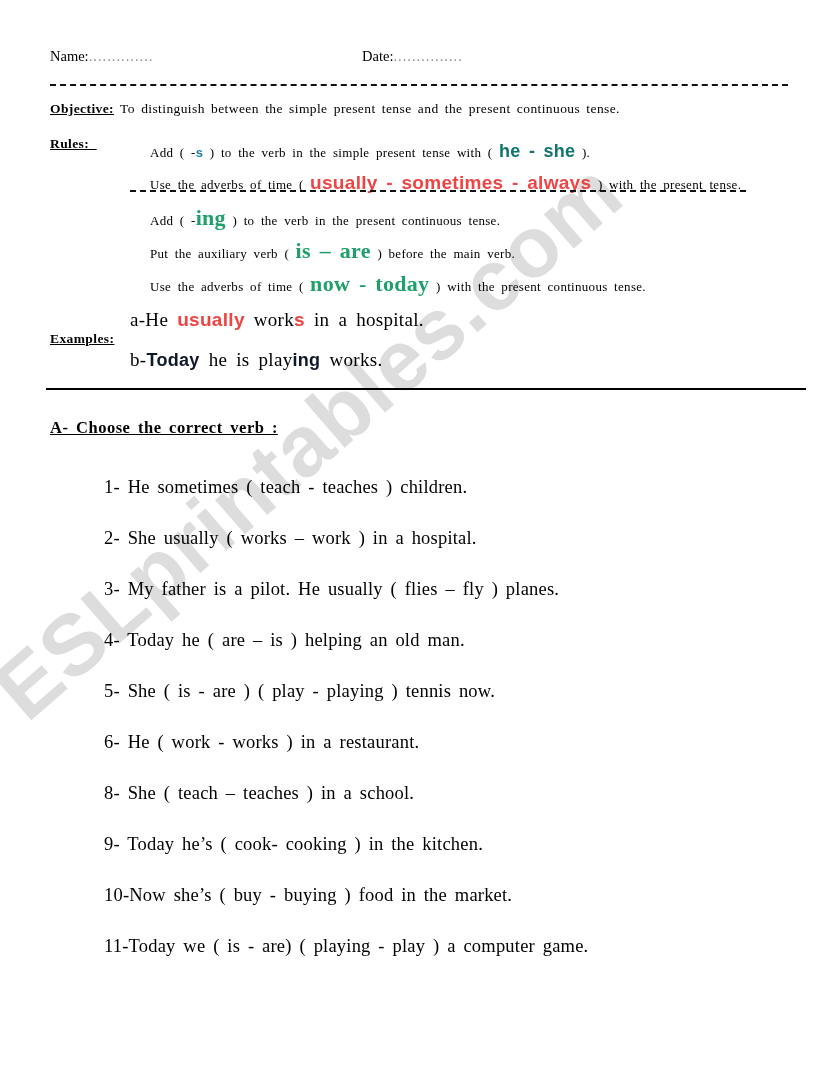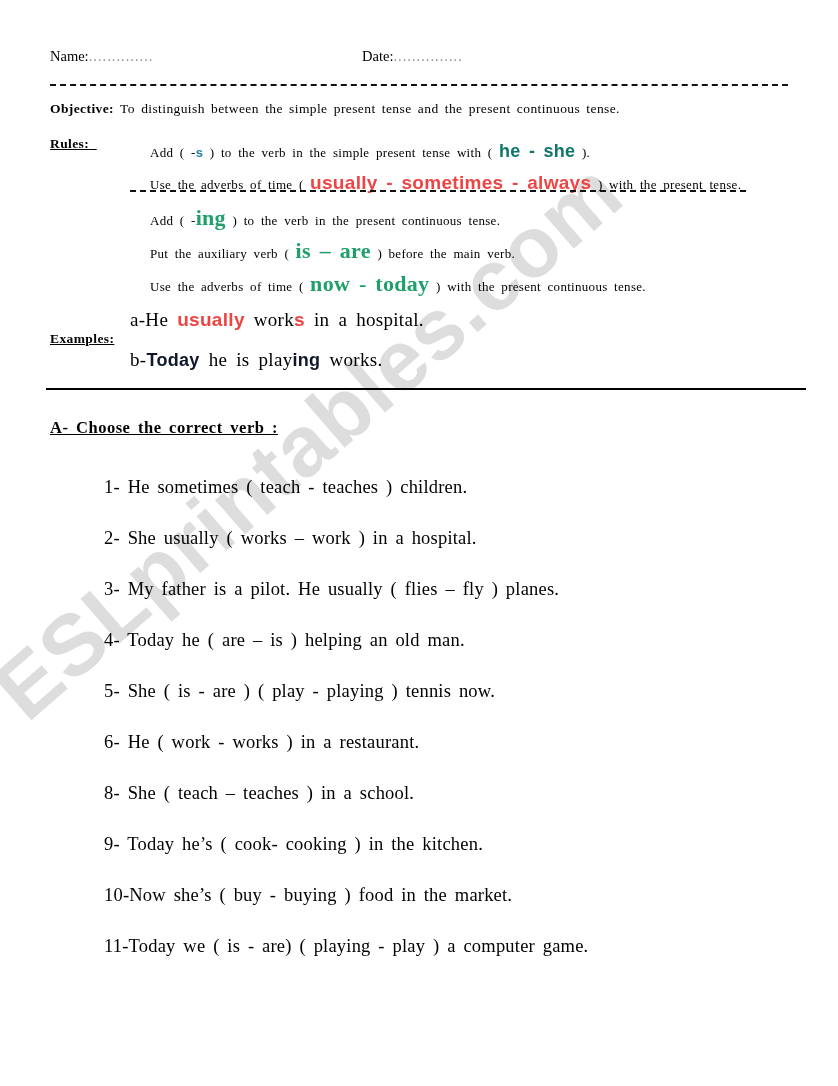--- a/index.html
+++ b/index.html
@@ -104,20 +104,21 @@
     left: 50px;
     top: 286px;
     font-size: 13.5px;
     font-weight: bold;
     text-decoration: underline;
     letter-spacing: 0.4px;
     margin-top: 45px;
   }
   .lbl-bold-underline {
     font-weight: bold;
+    text-decoration: underline;
   }
 
   .rules-block-a {
     position: absolute;
     left: 150px;
     top: 136px;
     width: 660px;
   }
   .rules-block-b {
     position: absolute;

